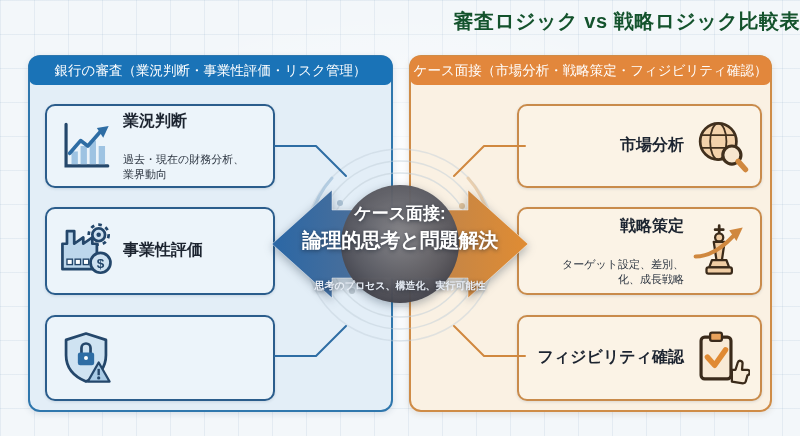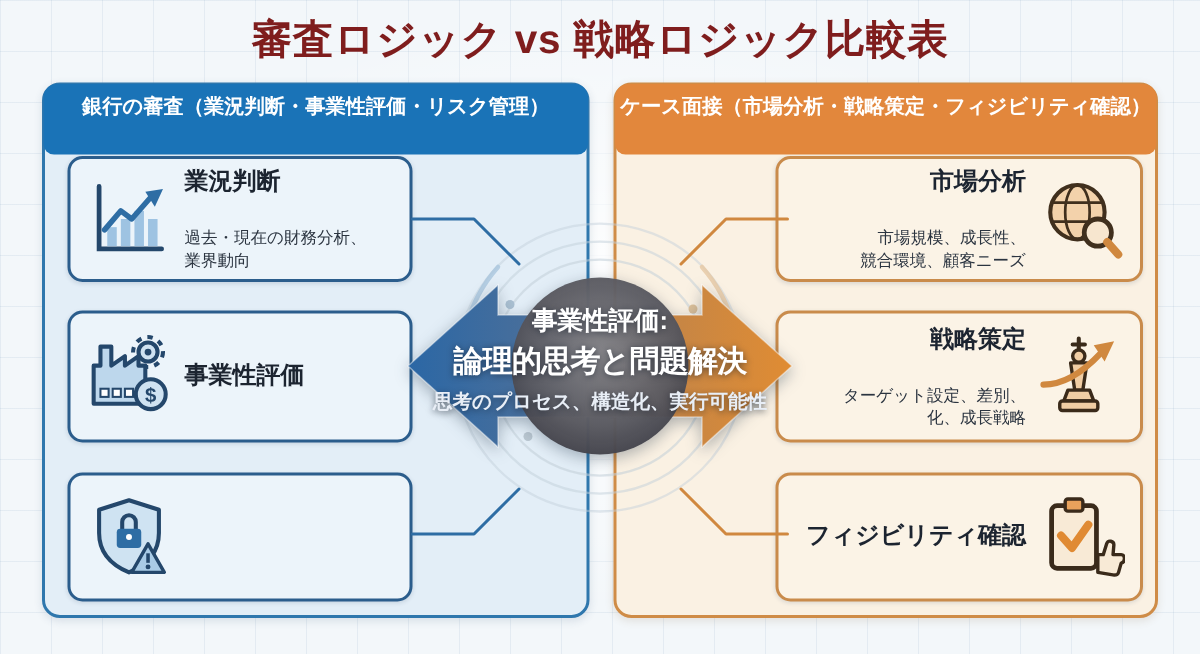--- a/index.html
+++ b/index.html
@@ -6,30 +6,30 @@
   *{box-sizing:border-box;}
   body{font-family:"Liberation Sans","DejaVu Sans",sans-serif;}
   .stage{position:relative;width:800px;height:436px;margin:0 auto;background:#f3f7fa;overflow:hidden;}
   .bg-grid{position:absolute;inset:0;z-index:0;
     background-image:
       linear-gradient(rgba(140,170,195,.15) 1px,transparent 1px),
       linear-gradient(90deg,rgba(140,170,195,.15) 1px,transparent 1px);
     background-size:34px 34px;}
   .bg-glow{position:absolute;inset:0;z-index:0;
     background:radial-gradient(ellipse at 50% 48%,rgba(255,255,255,.95) 0%,rgba(255,255,255,0) 62%);}
-  .title{position:absolute;z-index:2;left:0;top:8px;width:100%;margin:0;text-align:center;
-    font-size:27px;font-weight:800;color:#7f1d1d;letter-spacing:.5px;}
+  .title{position:absolute;z-index:2;left:0;top:8px;width:100%;margin:0;text-align:right;
+    font-size:20px;font-weight:800;color:#14532d;letter-spacing:.5px;}
   
   .panel{position:absolute;z-index:2;top:55px;height:357px;border-radius:12px;}
   .panel-left{left:28px;width:365px;background:#e3eef7;border:2px solid #2f77ad;
     box-shadow:0 2px 6px rgba(50,80,110,.14);}
   .panel-right{left:409px;width:363px;background:#faf1e3;border:2px solid #cf8c47;
     box-shadow:0 2px 6px rgba(120,85,40,.14);}
-  .panel-header{height:47px;line-height:29px;text-align:center;color:#fff;
-    font-size:13.5px;font-weight:700;border-radius:9px 9px 7px 7px;margin:-1px -1px 0 -1px;}
+  .panel-header{height:29px;line-height:29px;text-align:center;color:#fff;
+    font-size:13.5px;font-weight:400;border-radius:9px 9px 7px 7px;margin:-1px -1px 0 -1px;}
   .header-blue{background:#1a73b7;}
   .header-orange{background:#e2873c;}
   
   .card{position:absolute;border-radius:10px;display:flex;align-items:center;gap:8px;
     padding:0 10px;box-shadow:0 1px 3px rgba(40,70,100,.15);}
   .panel-left .card{left:15px;width:230px;background:#ecf4fa;border:2px solid #2b5d8c;}
   .panel-right .card{left:106px;width:245px;background:#fbf3e6;border:2px solid #c98b4b;}
   .card-1{top:47px;height:84px;}
   .card-2{top:150px;height:88px;}
   .card-3{top:258px;height:86px;}
@@ -41,21 +41,21 @@
   .card-desc{font-size:11px;font-weight:500;color:#2b3440;line-height:1.35;white-space:pre-line;margin-top:20px;}
   
   .deco{position:absolute;z-index:3;left:0;top:0;pointer-events:none;}
   
   .center-arrow{position:absolute;z-index:4;left:266px;top:154px;width:268px;height:180px;pointer-events:none;}
   .center-arrow svg{filter:drop-shadow(0 3px 5px rgba(30,50,70,.35));}
   .center-text{position:absolute;z-index:5;left:270px;top:202px;width:260px;text-align:center;
     color:#ffffff;text-shadow:0 1px 4px rgba(15,25,38,.6);pointer-events:none;}
   .ct1{font-size:17px;font-weight:800;}
   .ct2{font-size:20px;font-weight:800;margin-top:2px;letter-spacing:-.5px;}
-  .ct3{font-size:13px;font-weight:600;margin-top:5px;color:#e8eef6;}
+  .ct3{font-size:10px;font-weight:600;margin-top:25px;color:#e8eef6;}
   svg text{font-family:"Liberation Sans","DejaVu Sans",sans-serif;}
 </style>
 </head>
 <body>
 
 <div class="stage">
   <div class="bg-grid"></div>
   <div class="bg-glow"></div>
 
   <h1 class="title">審査ロジック vs 戦略ロジック比較表</h1>
@@ -132,22 +132,20 @@
       </div>
     </div>
   </section>
 
   <section class="panel panel-right">
     <header class="panel-header header-orange">ケース面接（市場分析・戦略策定・フィジビリティ確認）</header>
 
     <div class="card card-1">
       <div class="card-text">
         <div class="card-title">市場分析</div>
-        <div class="card-desc">市場規模、成長性、
-競合環境、顧客ニーズ</div>
       </div>
       <div class="icon-box">
         <svg viewBox="0 0 64 64">
           <circle cx="29" cy="27" r="20" fill="#f3d2ab" stroke="#402f1d" stroke-width="3"></circle>
           <ellipse cx="29" cy="27" rx="9" ry="20" fill="none" stroke="#402f1d" stroke-width="2"></ellipse>
           <path d="M11 20 H47 M10 34 H48" fill="none" stroke="#402f1d" stroke-width="2"></path>
           <circle cx="44" cy="42" r="10" fill="#f7e6cf" stroke="#402f1d" stroke-width="3.5"></circle>
           <path d="M51 49 L59 58" stroke="#d0883f" stroke-width="6" stroke-linecap="round"></path>
         </svg>
       </div>
@@ -202,17 +200,17 @@
           <stop offset=".65" stop-color="#5a5a61"></stop>
           <stop offset="1" stop-color="#3b3b44"></stop>
         </radialGradient>
       </defs>
       <path d="M6 90 L66 36 V56 H202 V36 L262 90 L202 144 V124 H66 V144 Z" fill="url(#arrowGrad)" stroke="rgba(255,255,255,.45)" stroke-width="1"></path>
       <circle cx="134" cy="90" r="59" fill="url(#circGrad)" opacity=".97"></circle>
     </svg>
   </div>
 
   <div class="center-text">
-    <div class="ct1">事業性評価:</div>
+    <div class="ct1">ケース面接:</div>
     <div class="ct2">論理的思考と問題解決</div>
     <div class="ct3">思考のプロセス、構造化、実行可能性</div>
   </div>
 </div>
 
 </body></html>

